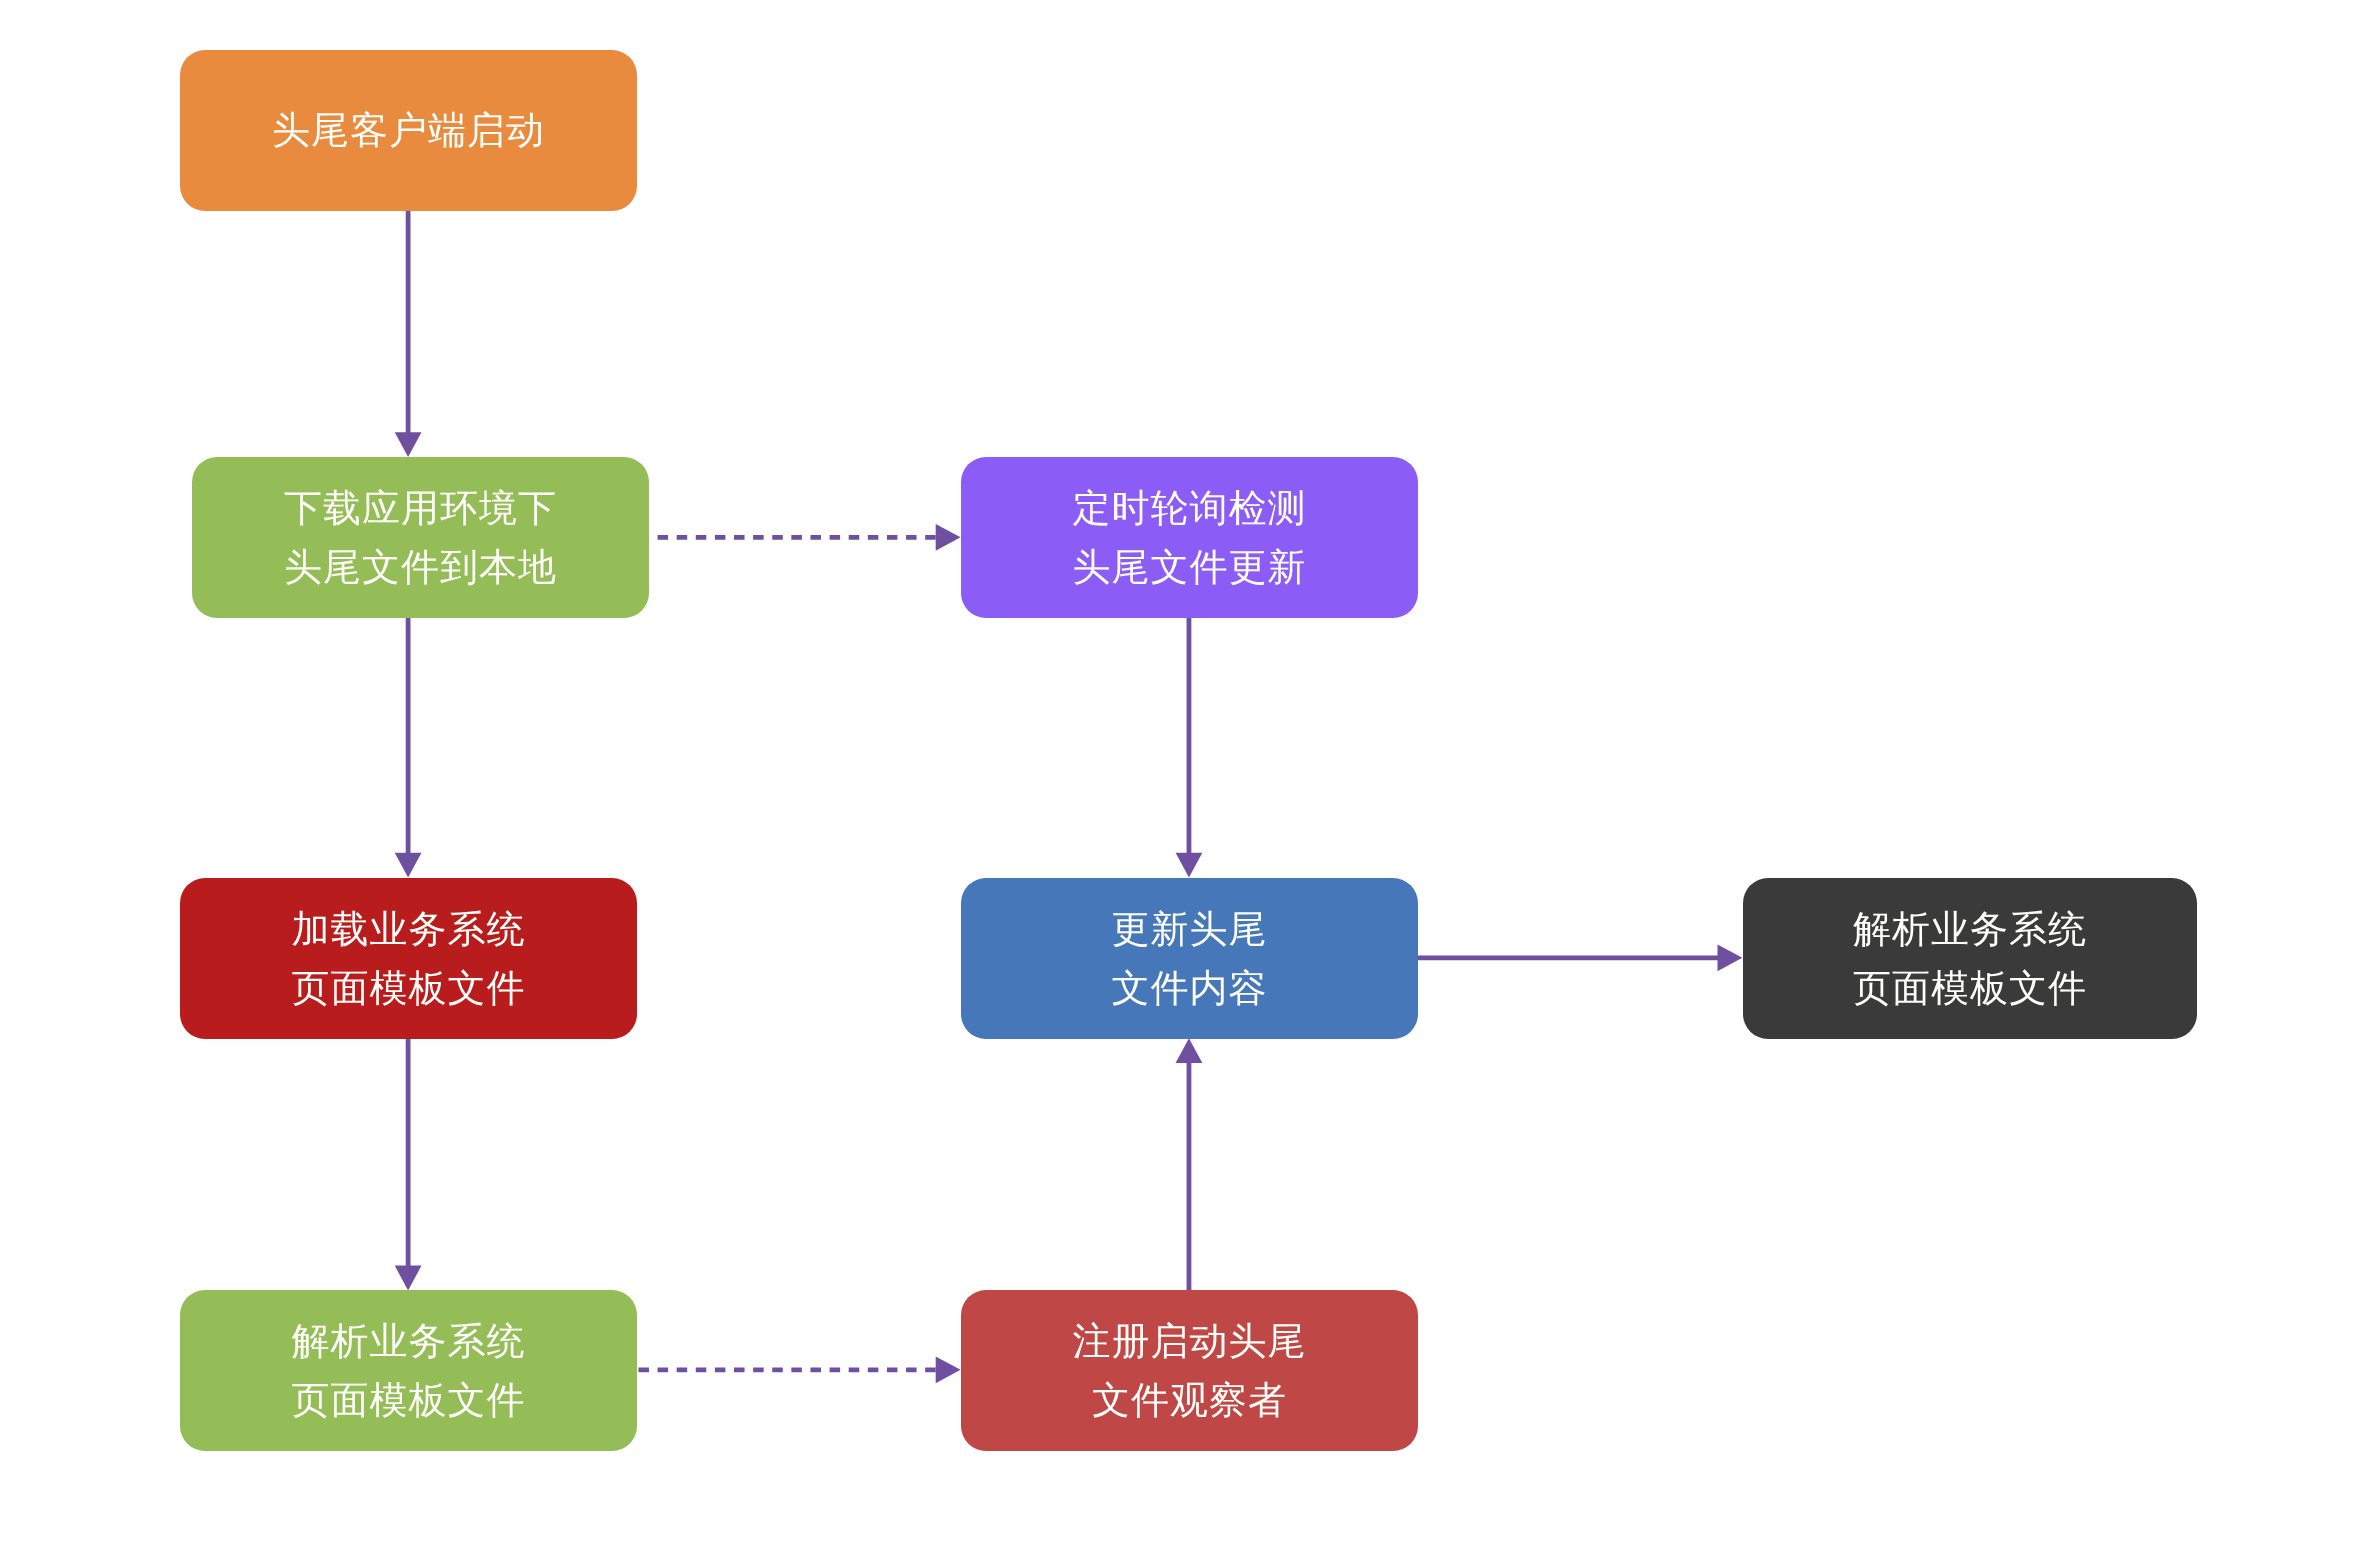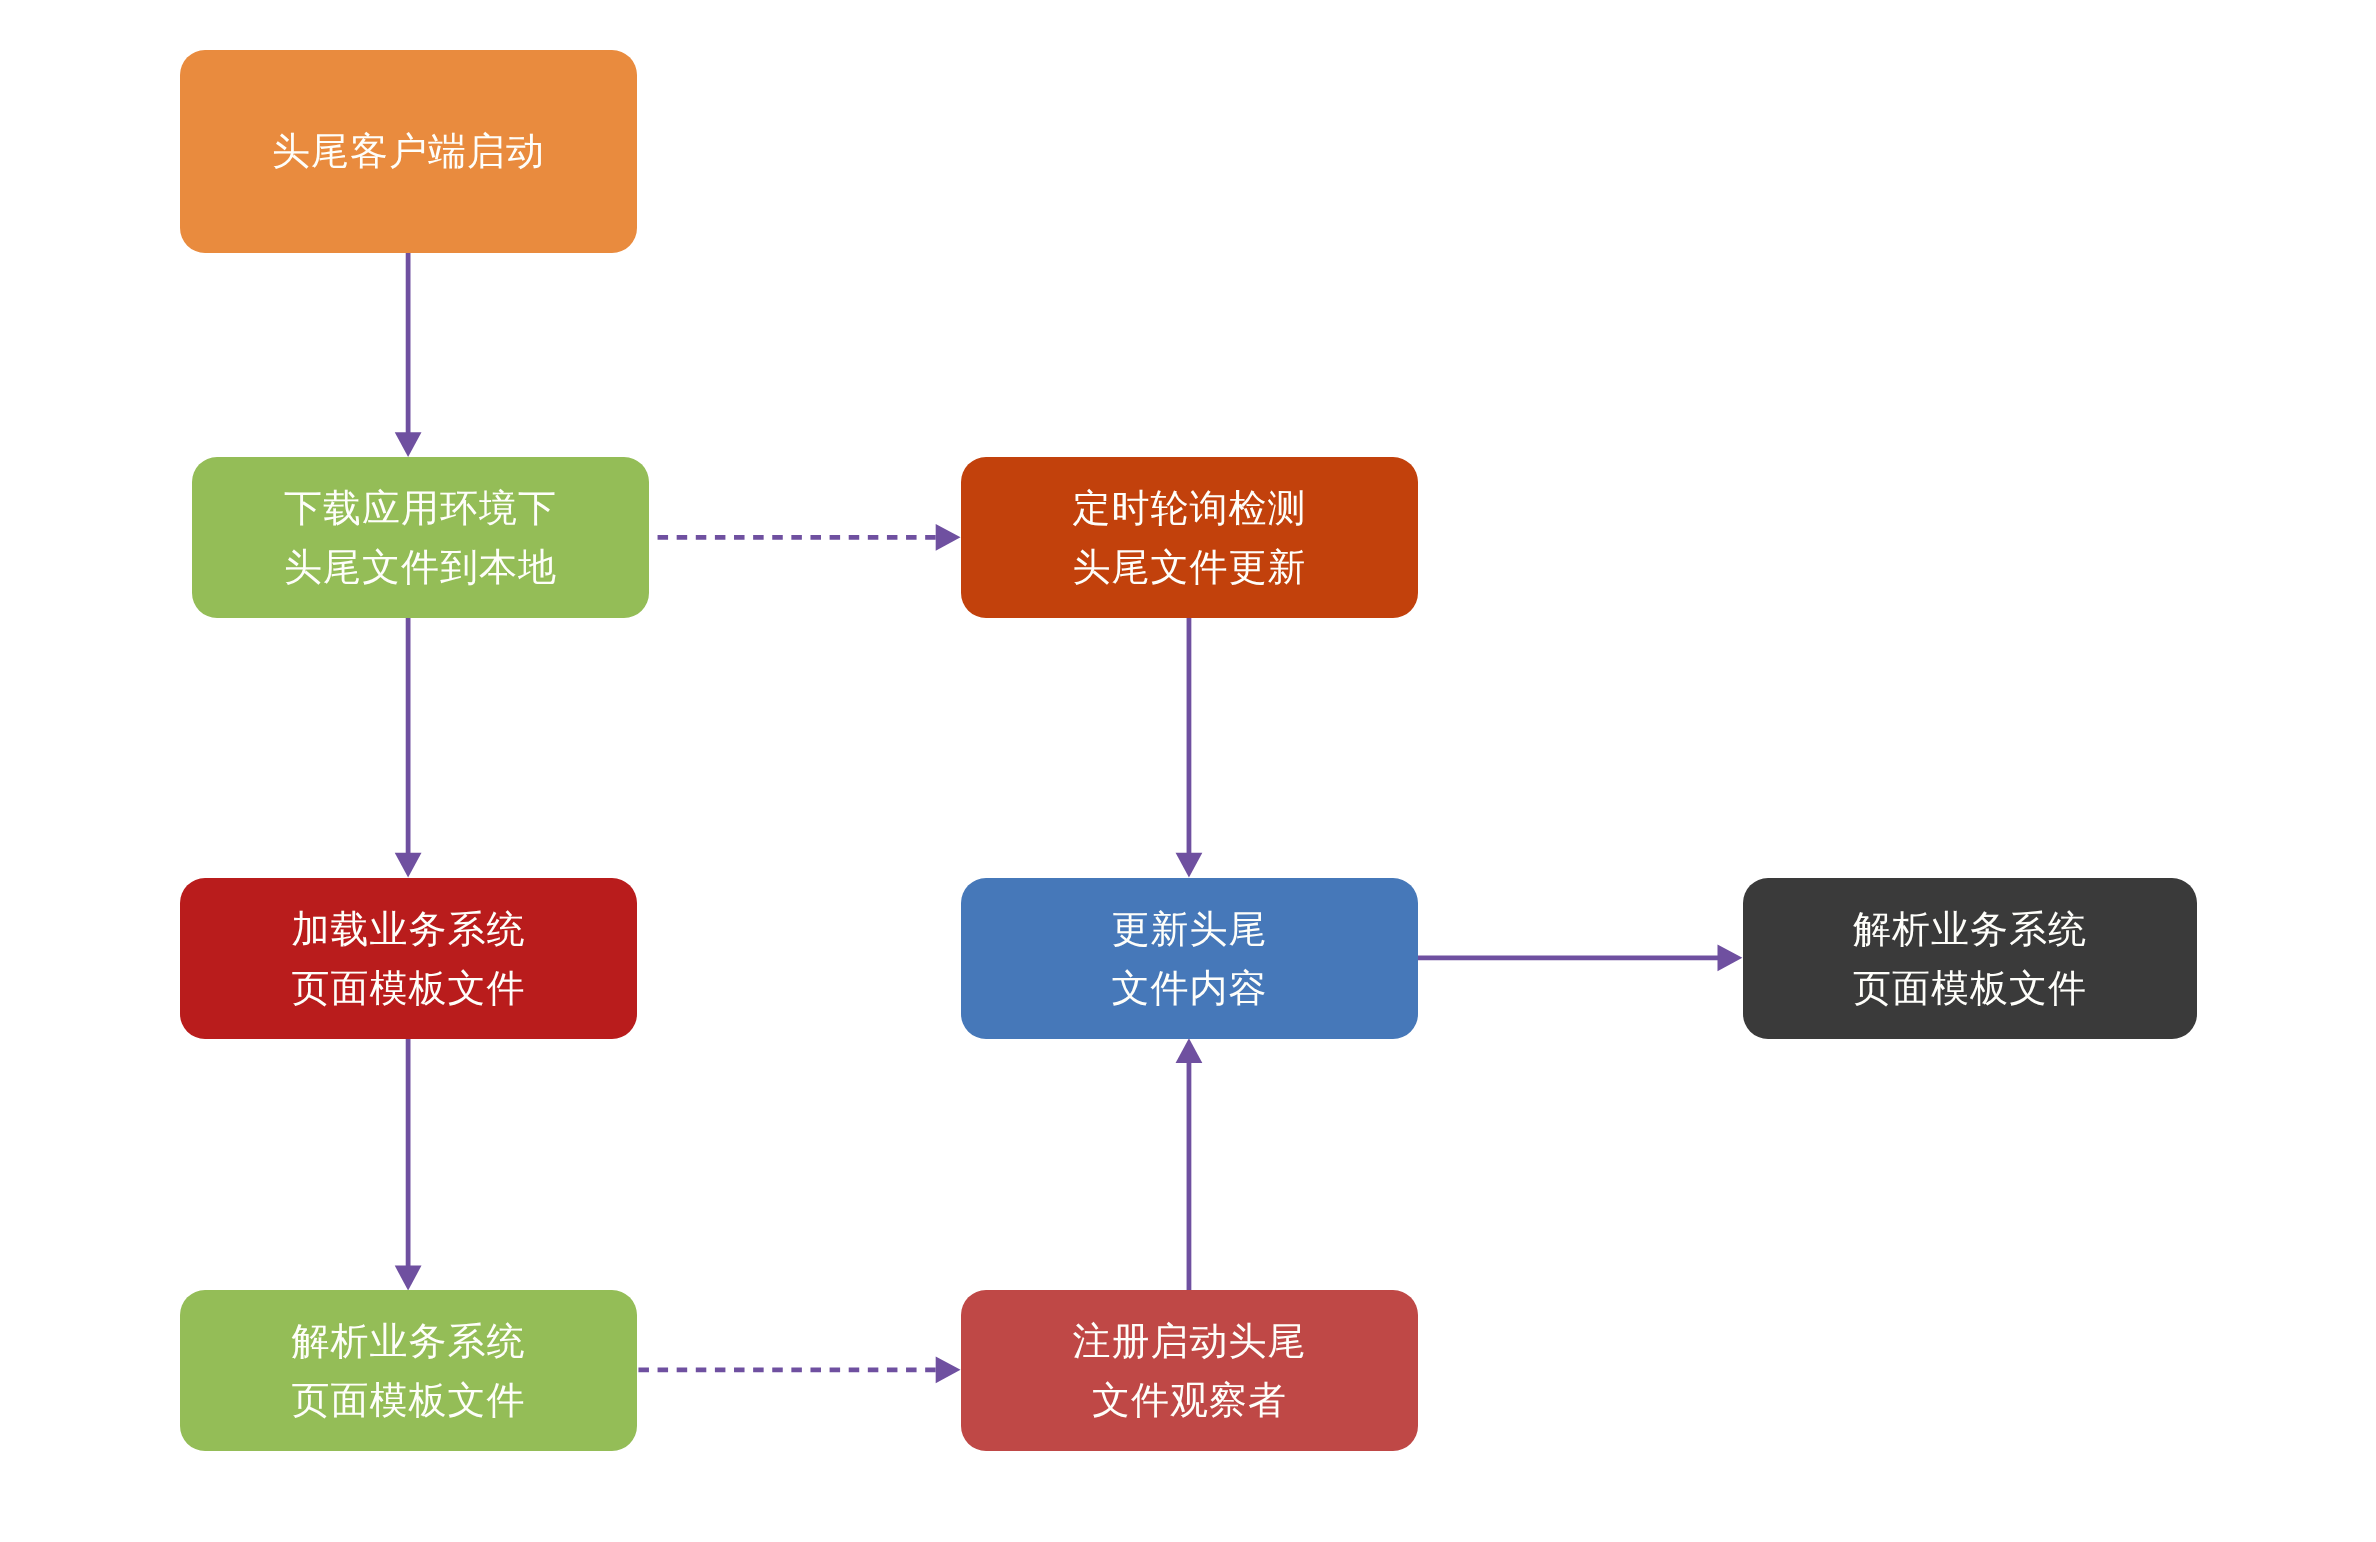--- a/index.html
+++ b/index.html
@@ -57,28 +57,28 @@
       <line x1="427" y1="1086" x2="427" y2="1332" stroke="#6F50A0" stroke-width="5"></line>
       <polygon points="427,1350 413,1324 441,1324" fill="#6F50A0"></polygon>
       <line x1="668" y1="1433" x2="987" y2="1433" stroke="#6F50A0" stroke-width="5" stroke-dasharray="11 9"></line>
       <polygon points="1005,1433 979,1419 979,1447" fill="#6F50A0"></polygon>
       <line x1="1244" y1="1350" x2="1244" y2="1104" stroke="#6F50A0" stroke-width="5"></line>
       <polygon points="1244,1086 1230,1112 1258,1112" fill="#6F50A0"></polygon>
       <line x1="1483" y1="1002" x2="1805" y2="1002" stroke="#6F50A0" stroke-width="5"></line>
       <polygon points="1823,1002 1797,988 1797,1016" fill="#6F50A0"></polygon>
     </svg>
 
-  <div class="node" style="left: 180px; top: 50px; width: 457px; height: 203px; background: rgb(233, 139, 62);">
+  <div class="node" style="left: 180px; top: 50px; width: 457px; height: 161px; background: rgb(233, 139, 62);">
     <span class="node-label">头尾客户端启动</span>
   </div>
   <div class="node" style="left: 192px; top: 457px; width: 457px; height: 161px; background: rgb(148, 189, 87);">
     <span class="node-label">下载应用环境下
 头尾文件到本地</span>
   </div>
-  <div class="node" style="left: 961px; top: 457px; width: 457px; height: 161px; background: #c2410c;">
+  <div class="node" style="left: 961px; top: 457px; width: 457px; height: 161px; background: #8b5cf6;">
     <span class="node-label">定时轮询检测
 头尾文件更新</span>
   </div>
   <div class="node" style="left: 180px; top: 878px; width: 457px; height: 161px; background: #b91c1c;">
     <span class="node-label">加载业务系统
 页面模板文件</span>
   </div>
   <div class="node" style="left: 961px; top: 878px; width: 457px; height: 161px; background: rgb(70, 120, 185);">
     <span class="node-label">更新头尾
 文件内容</span>

